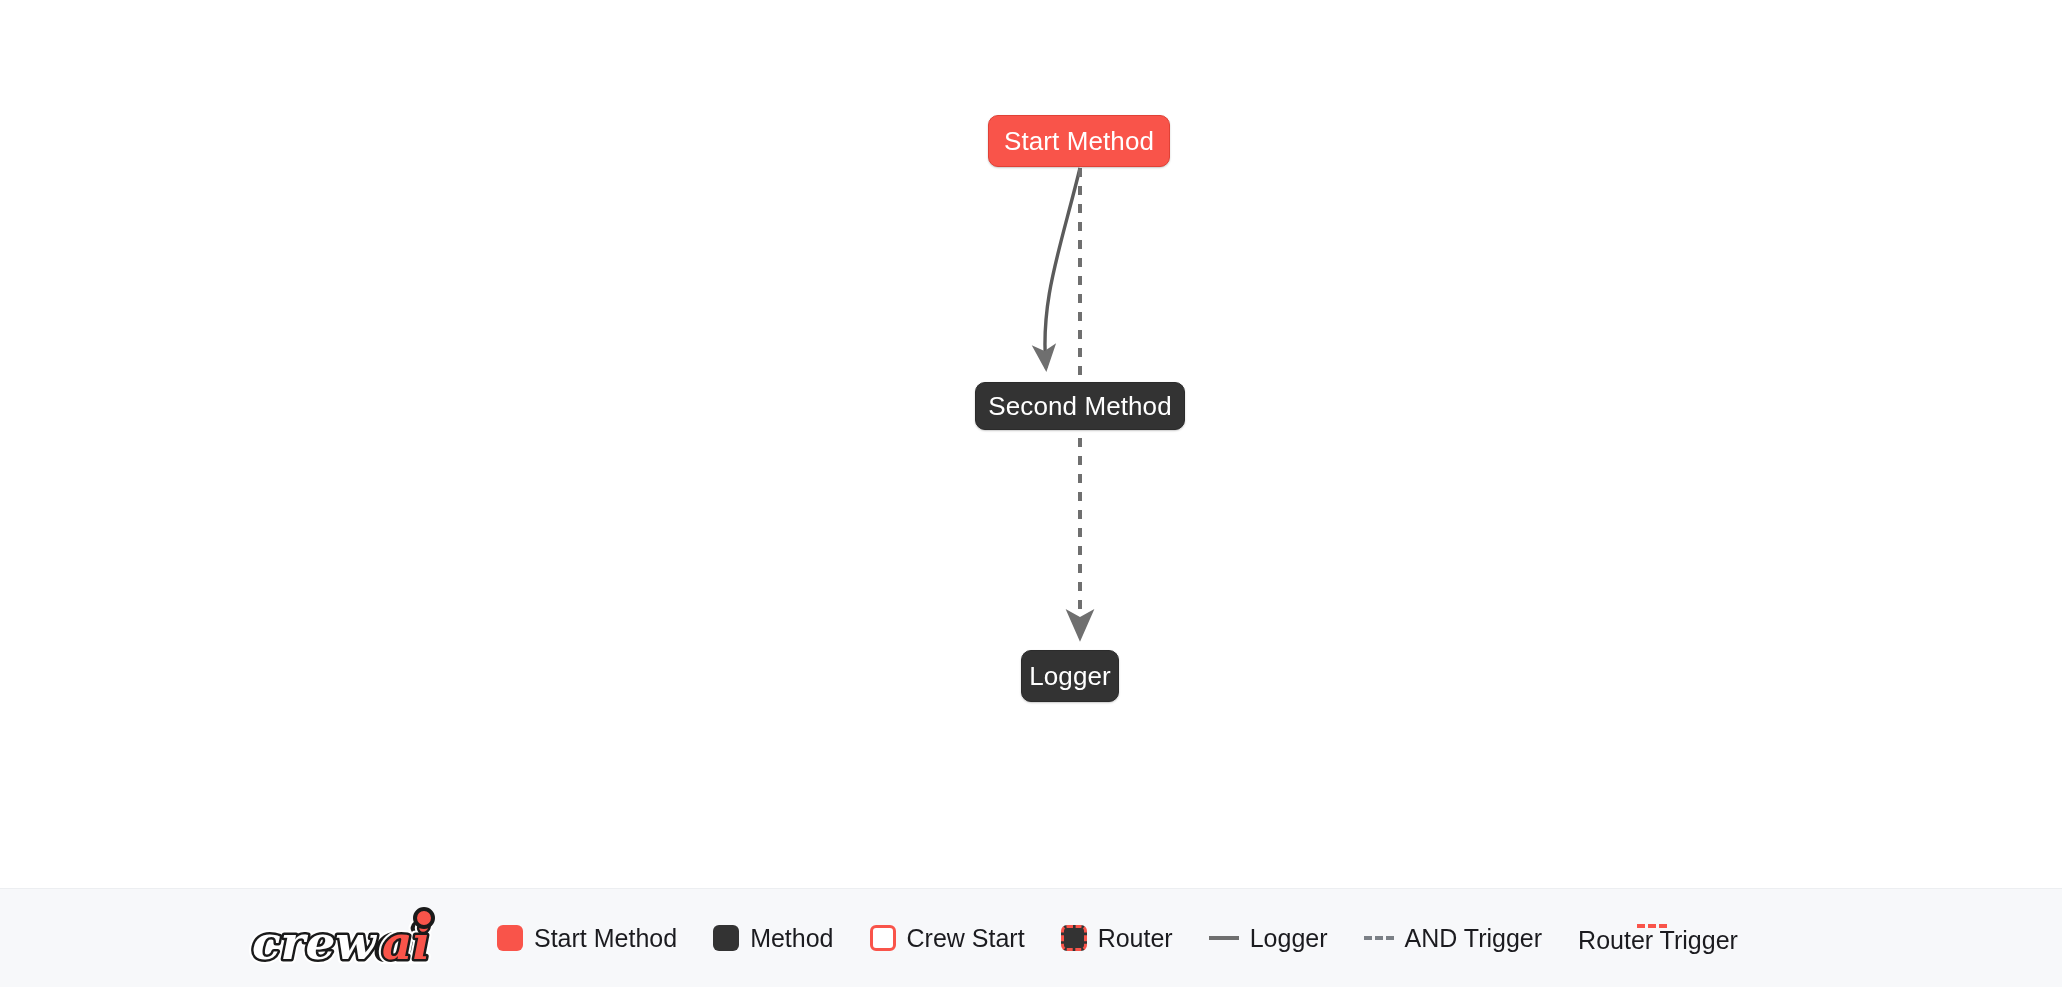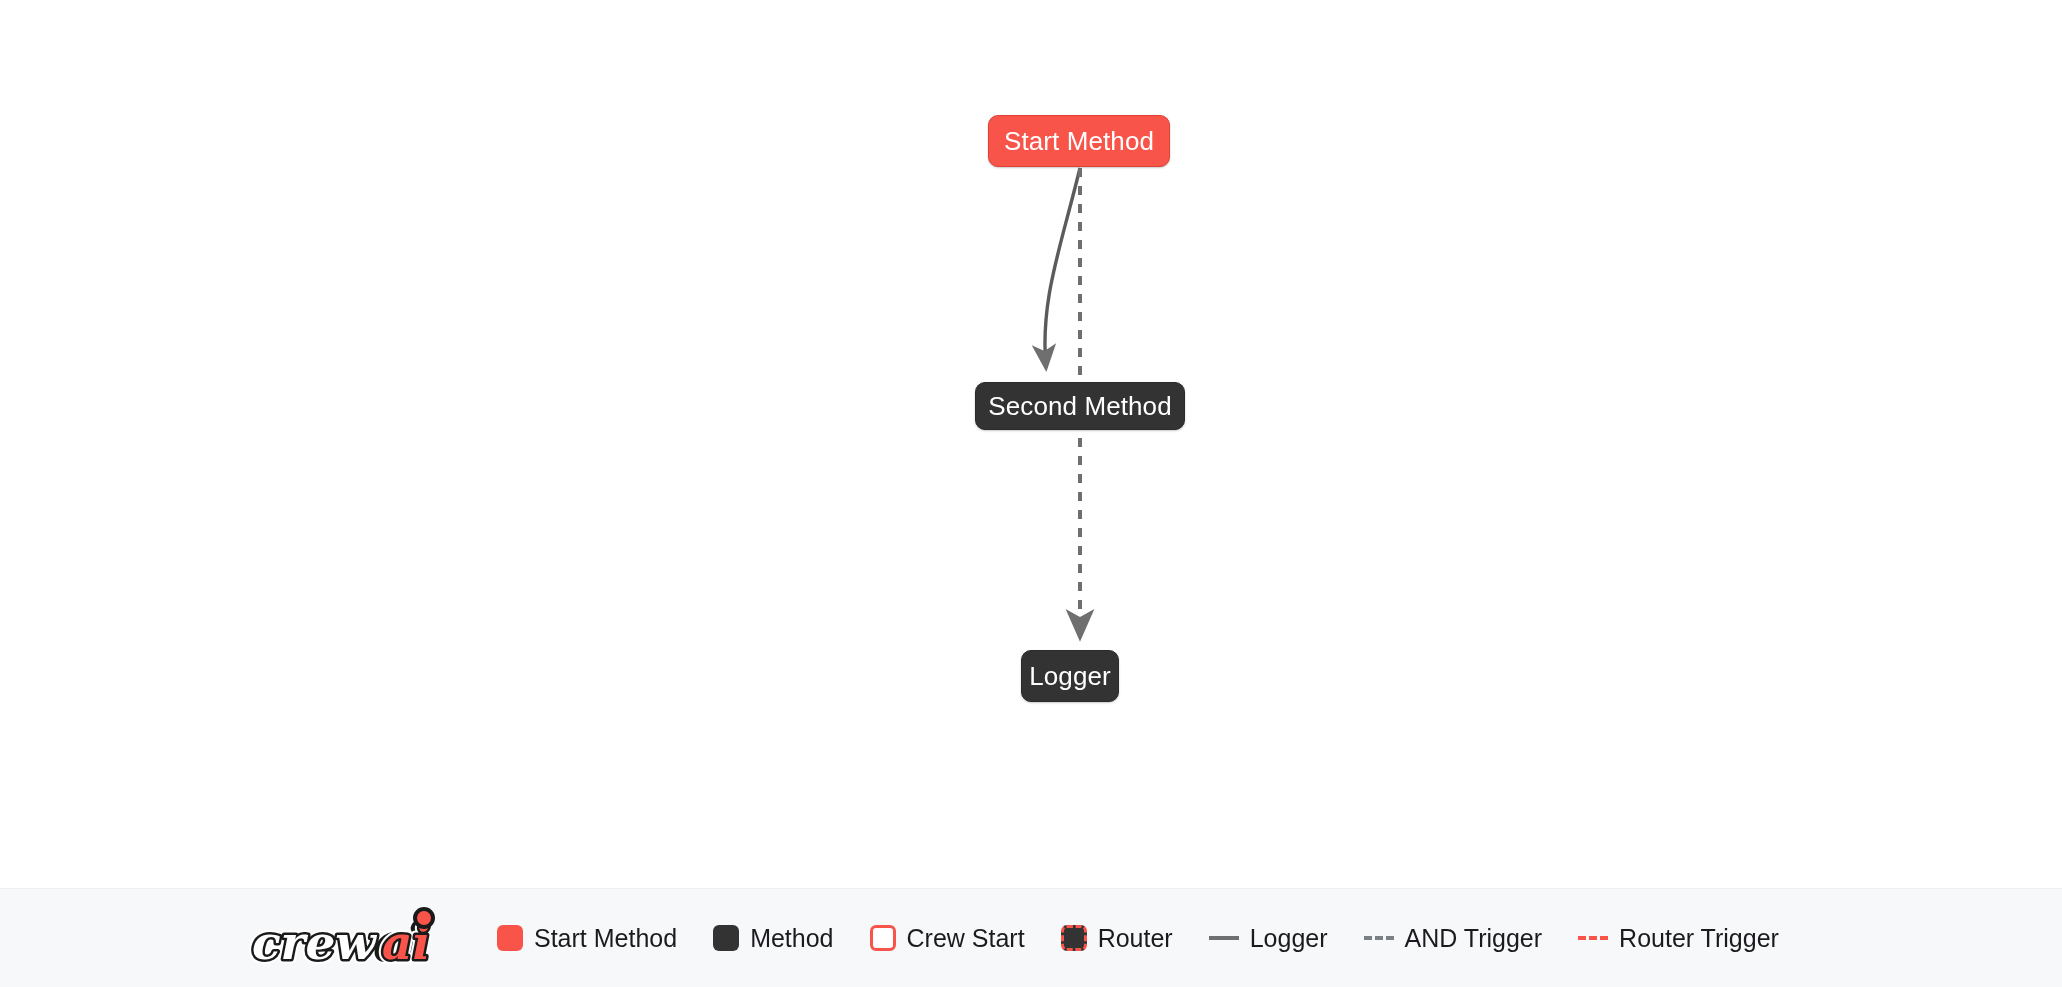--- a/index.html
+++ b/index.html
@@ -81,21 +81,21 @@
   .legend-items {
     display: flex;
     align-items: center;
   }
   .legend-item {
     display: flex;
     align-items: center;
     margin-right: 36px;
     white-space: nowrap;
   }
-  .legend-item:last-child { margin-right: 4px; }
+  .legend-item:last-child { margin-right: 4px; flex-direction: column; }
   .legend-label {
     font-size: 25px;
     color: #1b1b1f;
     line-height: 1;
   }
   .swatch {
     flex: none;
     margin-right: 11px;
     box-sizing: border-box;
   }

